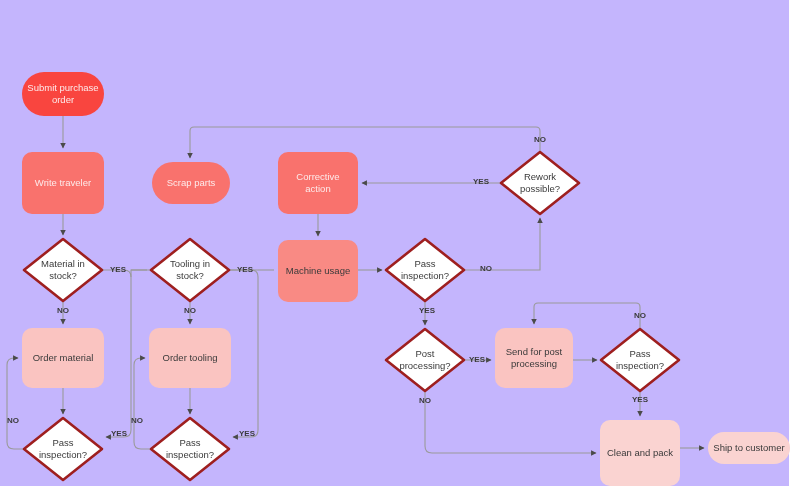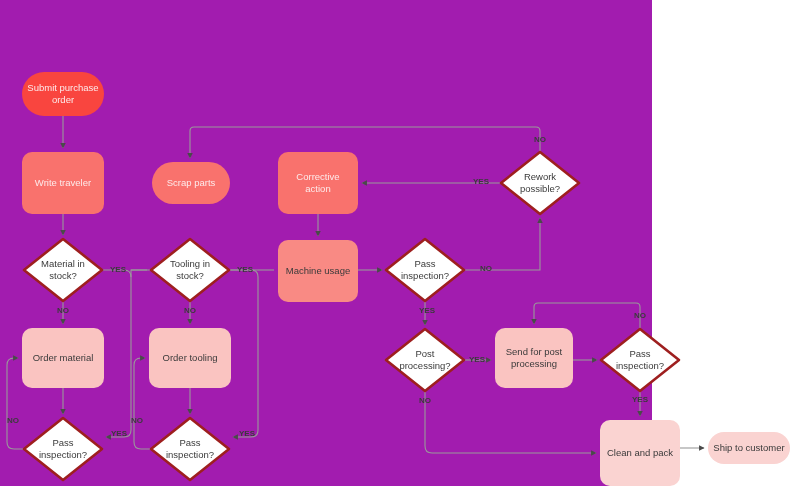--- a/index.html
+++ b/index.html
@@ -8,23 +8,23 @@
     background: #ffffff;
   }
   body {
     width: 800px;
     height: 486px;
     overflow: hidden;
     font-family: "Liberation Sans", sans-serif;
   }
   #flow-root {
     position: relative;
-    width: 652px;
+    width: 789px;
     height: 486px;
-    background: #a21caf;
+    background: #c4b5fd;
     text-decoration: underline;
   }
   svg#flow-svg {
     display: block;
     width: 800px;
     height: 486px;
   }
   .node-label {
     font-family: "Liberation Sans", sans-serif;
     font-size: 9.5px;

